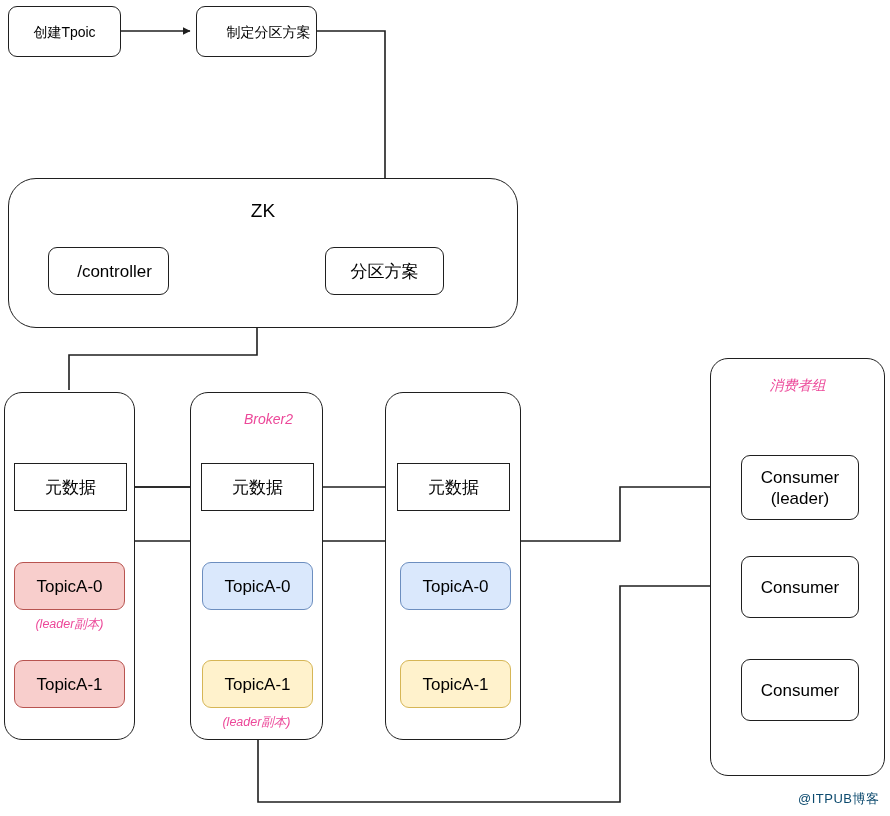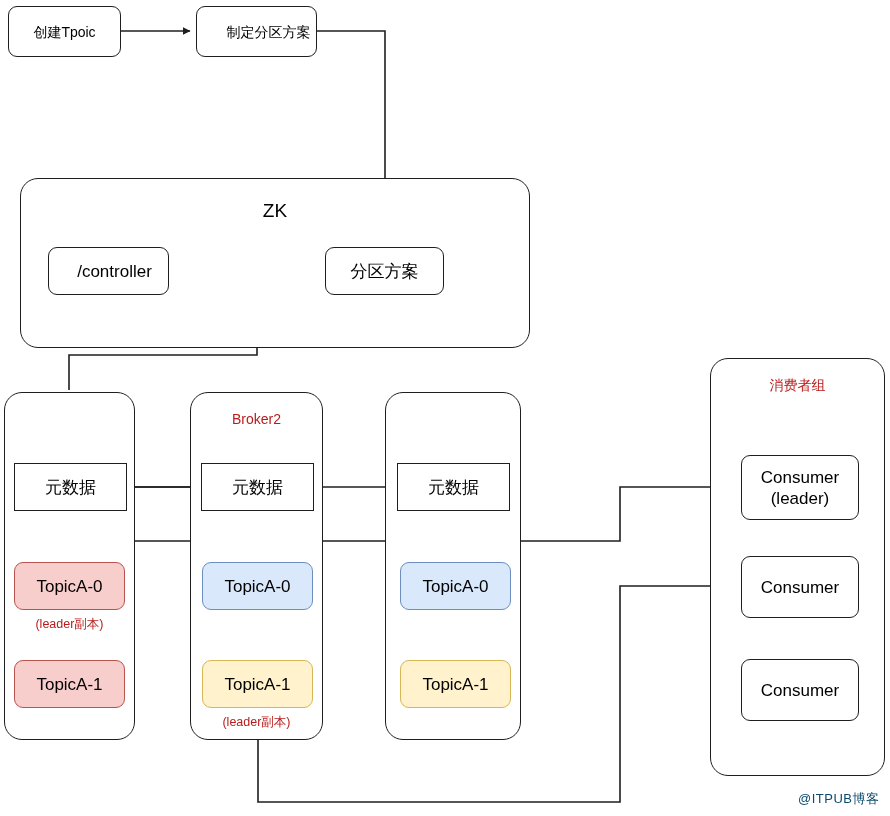--- a/index.html
+++ b/index.html
@@ -4,21 +4,21 @@
 <style>
   html,body{margin:0;padding:0;background:#ffffff;}
   body{width:890px;height:816px;font-family:"Liberation Sans","DejaVu Sans",sans-serif;color:#000;}
   #stage{position:relative;width:890px;height:816px;overflow:hidden;background:#fff;}
   #wires{position:absolute;left:0;top:0;width:890px;height:816px;pointer-events:none;}
   .node{position:absolute;box-sizing:border-box;display:flex;align-items:center;justify-content:center;text-align:center;background:#fff;border:1.6px solid #1f1f1f;}
   .rrect{border-radius:9px;}
   .sqrect{border-radius:0;}
   .grp{position:absolute;box-sizing:border-box;background:#fff;border:1.6px solid #1f1f1f;border-radius:18px;}
   .grp-title{position:absolute;left:0;right:0;text-align:center;font-size:19px;line-height:24px;color:#000;}
-  .lbl{position:absolute;text-align:center;font-size:12.5px;line-height:14px;color:#b91c1c;}
+  .lbl{position:absolute;text-align:center;font-size:12.5px;line-height:14px;color:#ec4899;font-style:italic;}
   .t18{font-size:14px;line-height:22px;}
   .t17{font-size:17px;line-height:21px;}
   .pink{background:#f8cecc;border-color:#b85450;}
   .blue{background:#dae8fc;border-color:#6c8ebf;}
   .yellow{background:#fff2cc;border-color:#d6b656;}
   .watermark{position:absolute;font-size:13px;color:#0c4a6e;letter-spacing:.5px;}
   .twoline{flex-direction:column;}
 </style>
 </head>
 <body>
@@ -51,21 +51,21 @@
   </svg>
 
   <div class="node rrect t18" style="left:8px;top:6px;width:113px;height:51px;">
     <span>创建Tpoic</span>
   </div>
 
   <div class="node rrect t18" style="left:196px;top:6px;width:121px;height:51px;padding-left:24px;">
     <span>制定分区方案</span>
   </div>
 
-  <div class="grp" style="left:20px;top:178px;width:510px;height:170px;">
+  <div class="grp" style="left:8px;top:178px;width:510px;height:150px;border-radius:28px;">
     <div class="grp-title" style="top:20px;">ZK</div>
   </div>
   <div class="node rrect t17" style="left:48px;top:247px;width:121px;height:48px;padding-left:12px;">
     <span>/controller</span>
   </div>
   <div class="node rrect t17" style="left:325px;top:247px;width:119px;height:48px;">
     <span>分区方案</span>
   </div>
 
   <div class="grp" style="left:4px;top:392px;width:131px;height:348px;"></div>
@@ -76,21 +76,21 @@
     <span>TopicA-0</span>
   </div>
   <div class="lbl" style="left:4px;top:617px;width:131px;">
     <span>(leader副本)</span>
   </div>
   <div class="node rrect t17 pink" style="left:14px;top:660px;width:111px;height:48px;">
     <span>TopicA-1</span>
   </div>
 
   <div class="grp" style="left:190px;top:392px;width:133px;height:348px;"></div>
-  <div class="lbl t18" style="left:190px;top:408px;width:133px;">
+  <div class="lbl t18" style="left:190px;top:408px;width:133px;padding-left:12px;">
     <span>Broker2</span>
   </div>
   <div class="node sqrect t17" style="left:201px;top:463px;width:113px;height:48px;">
     <span>元数据</span>
   </div>
   <div class="node rrect t17 blue" style="left:202px;top:562px;width:111px;height:48px;">
     <span>TopicA-0</span>
   </div>
   <div class="node rrect t17 yellow" style="left:202px;top:660px;width:111px;height:48px;">
     <span>TopicA-1</span>

